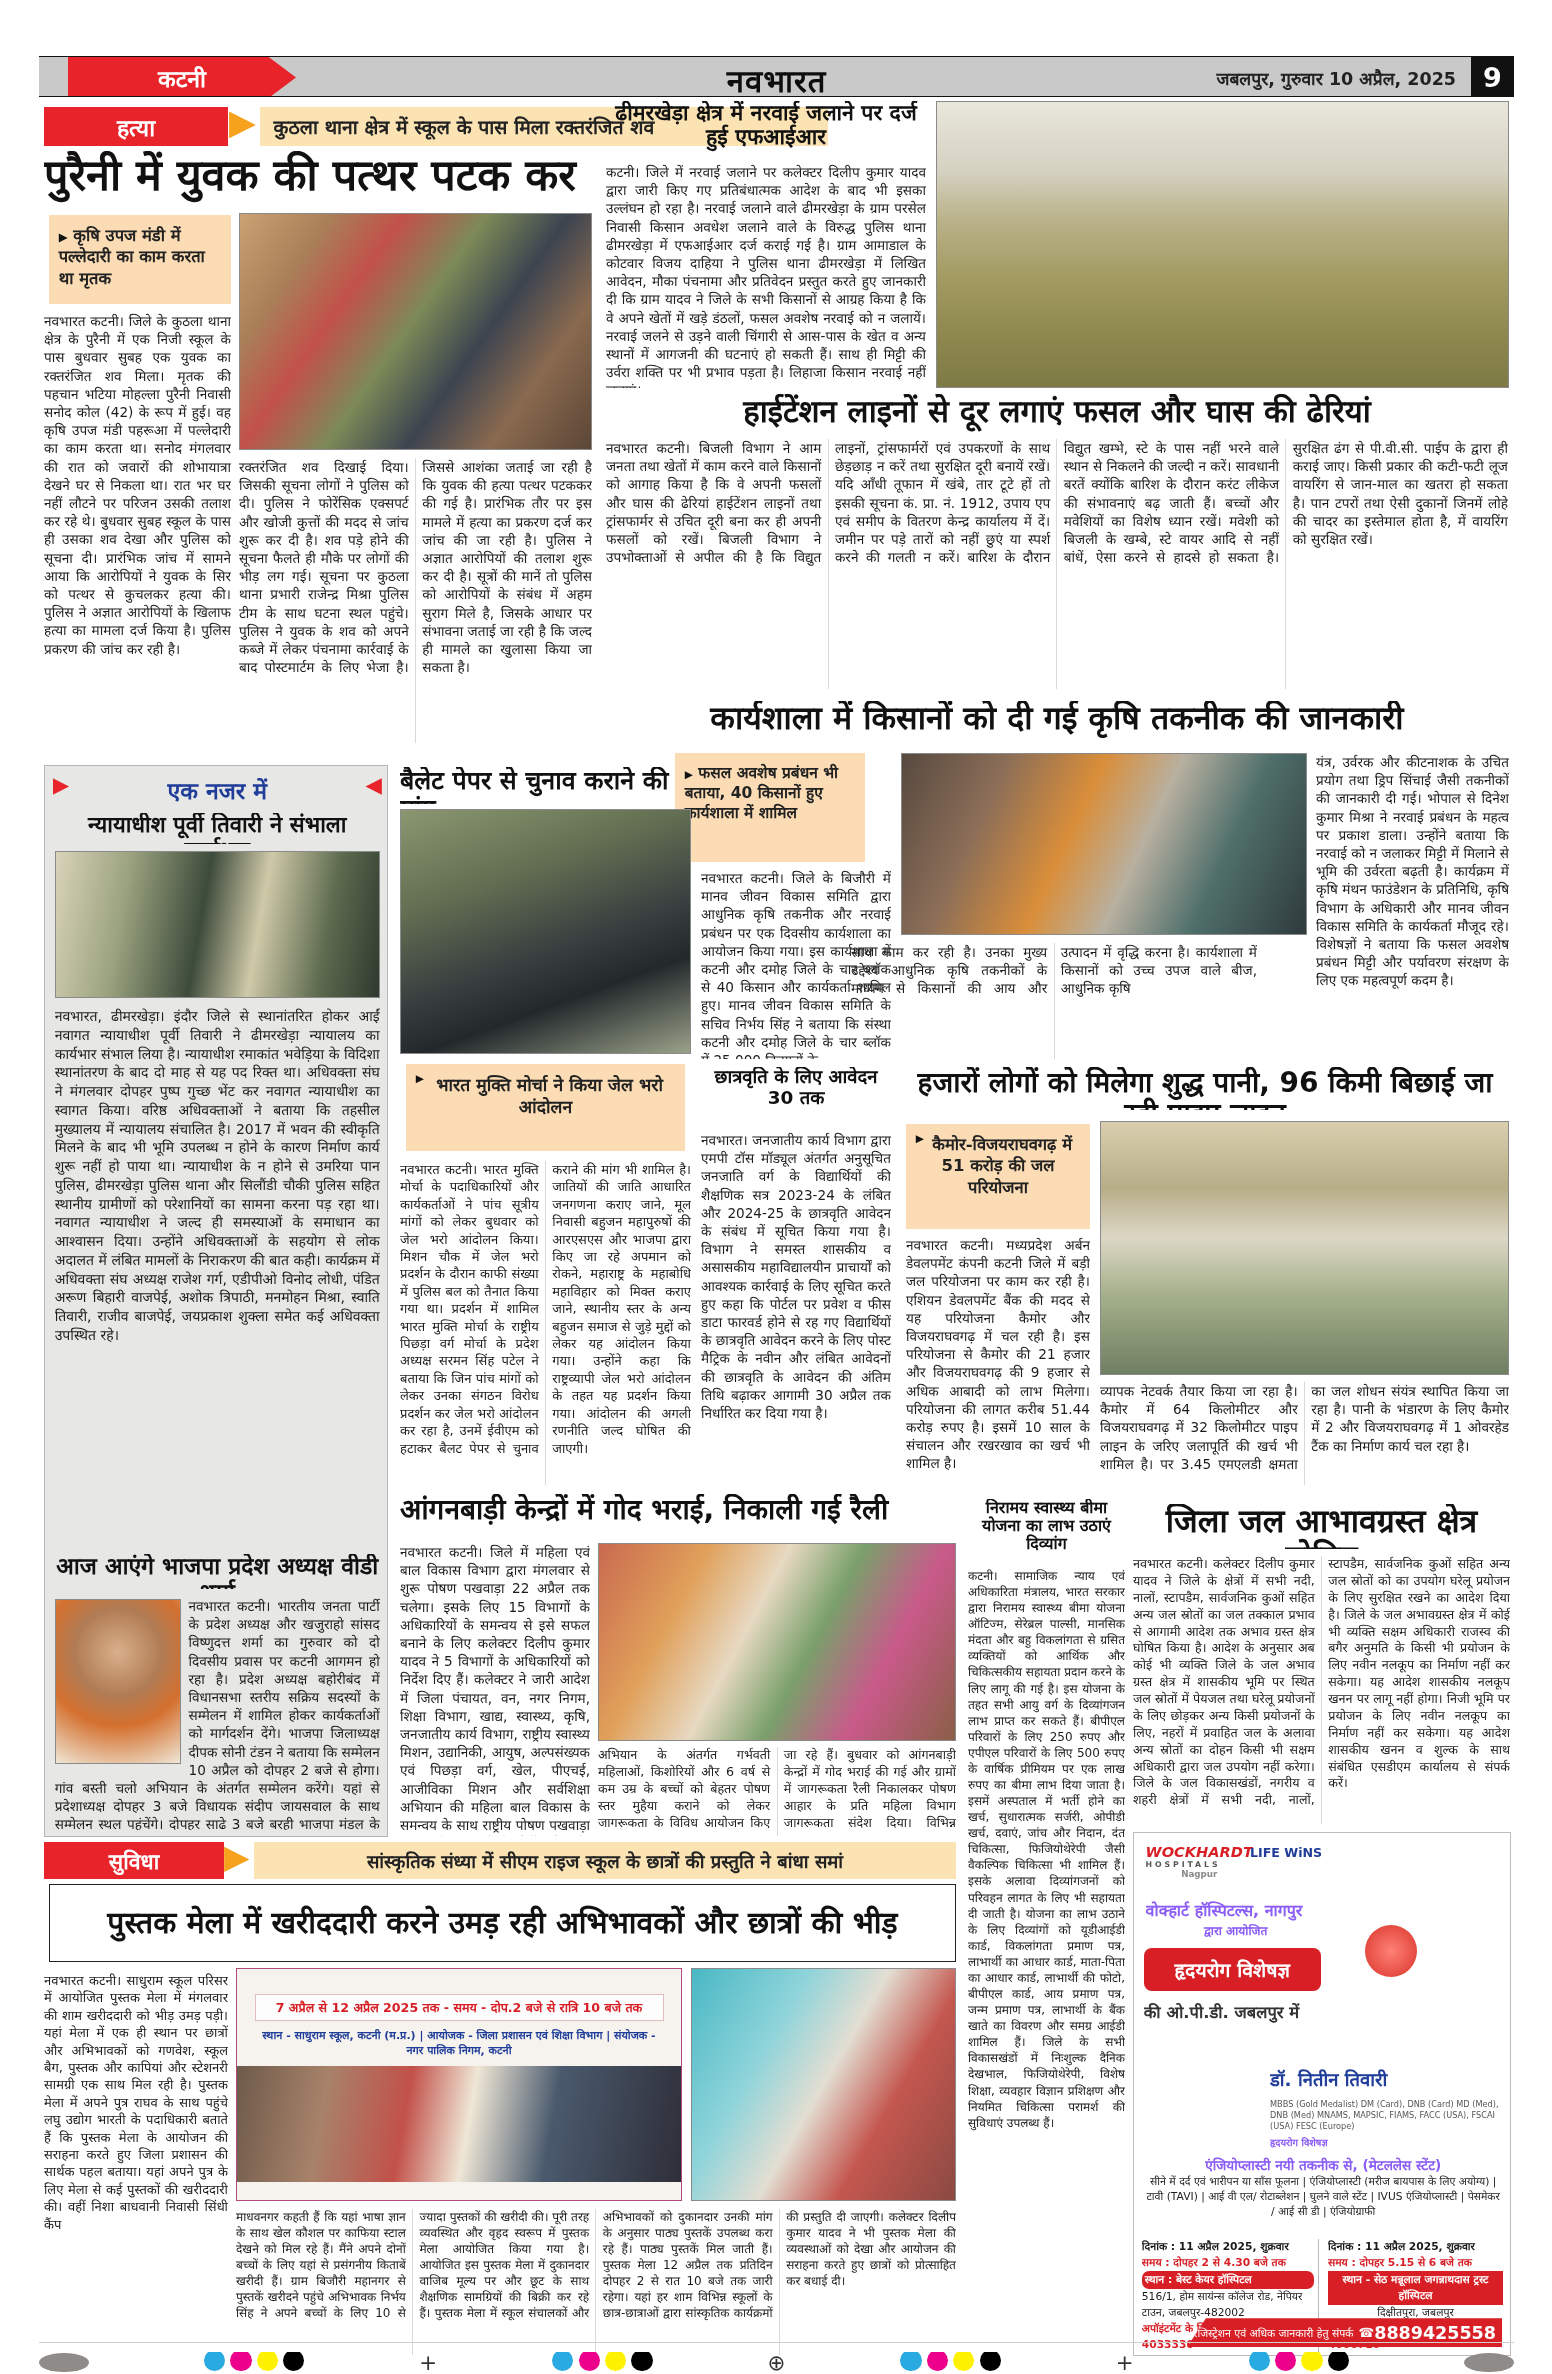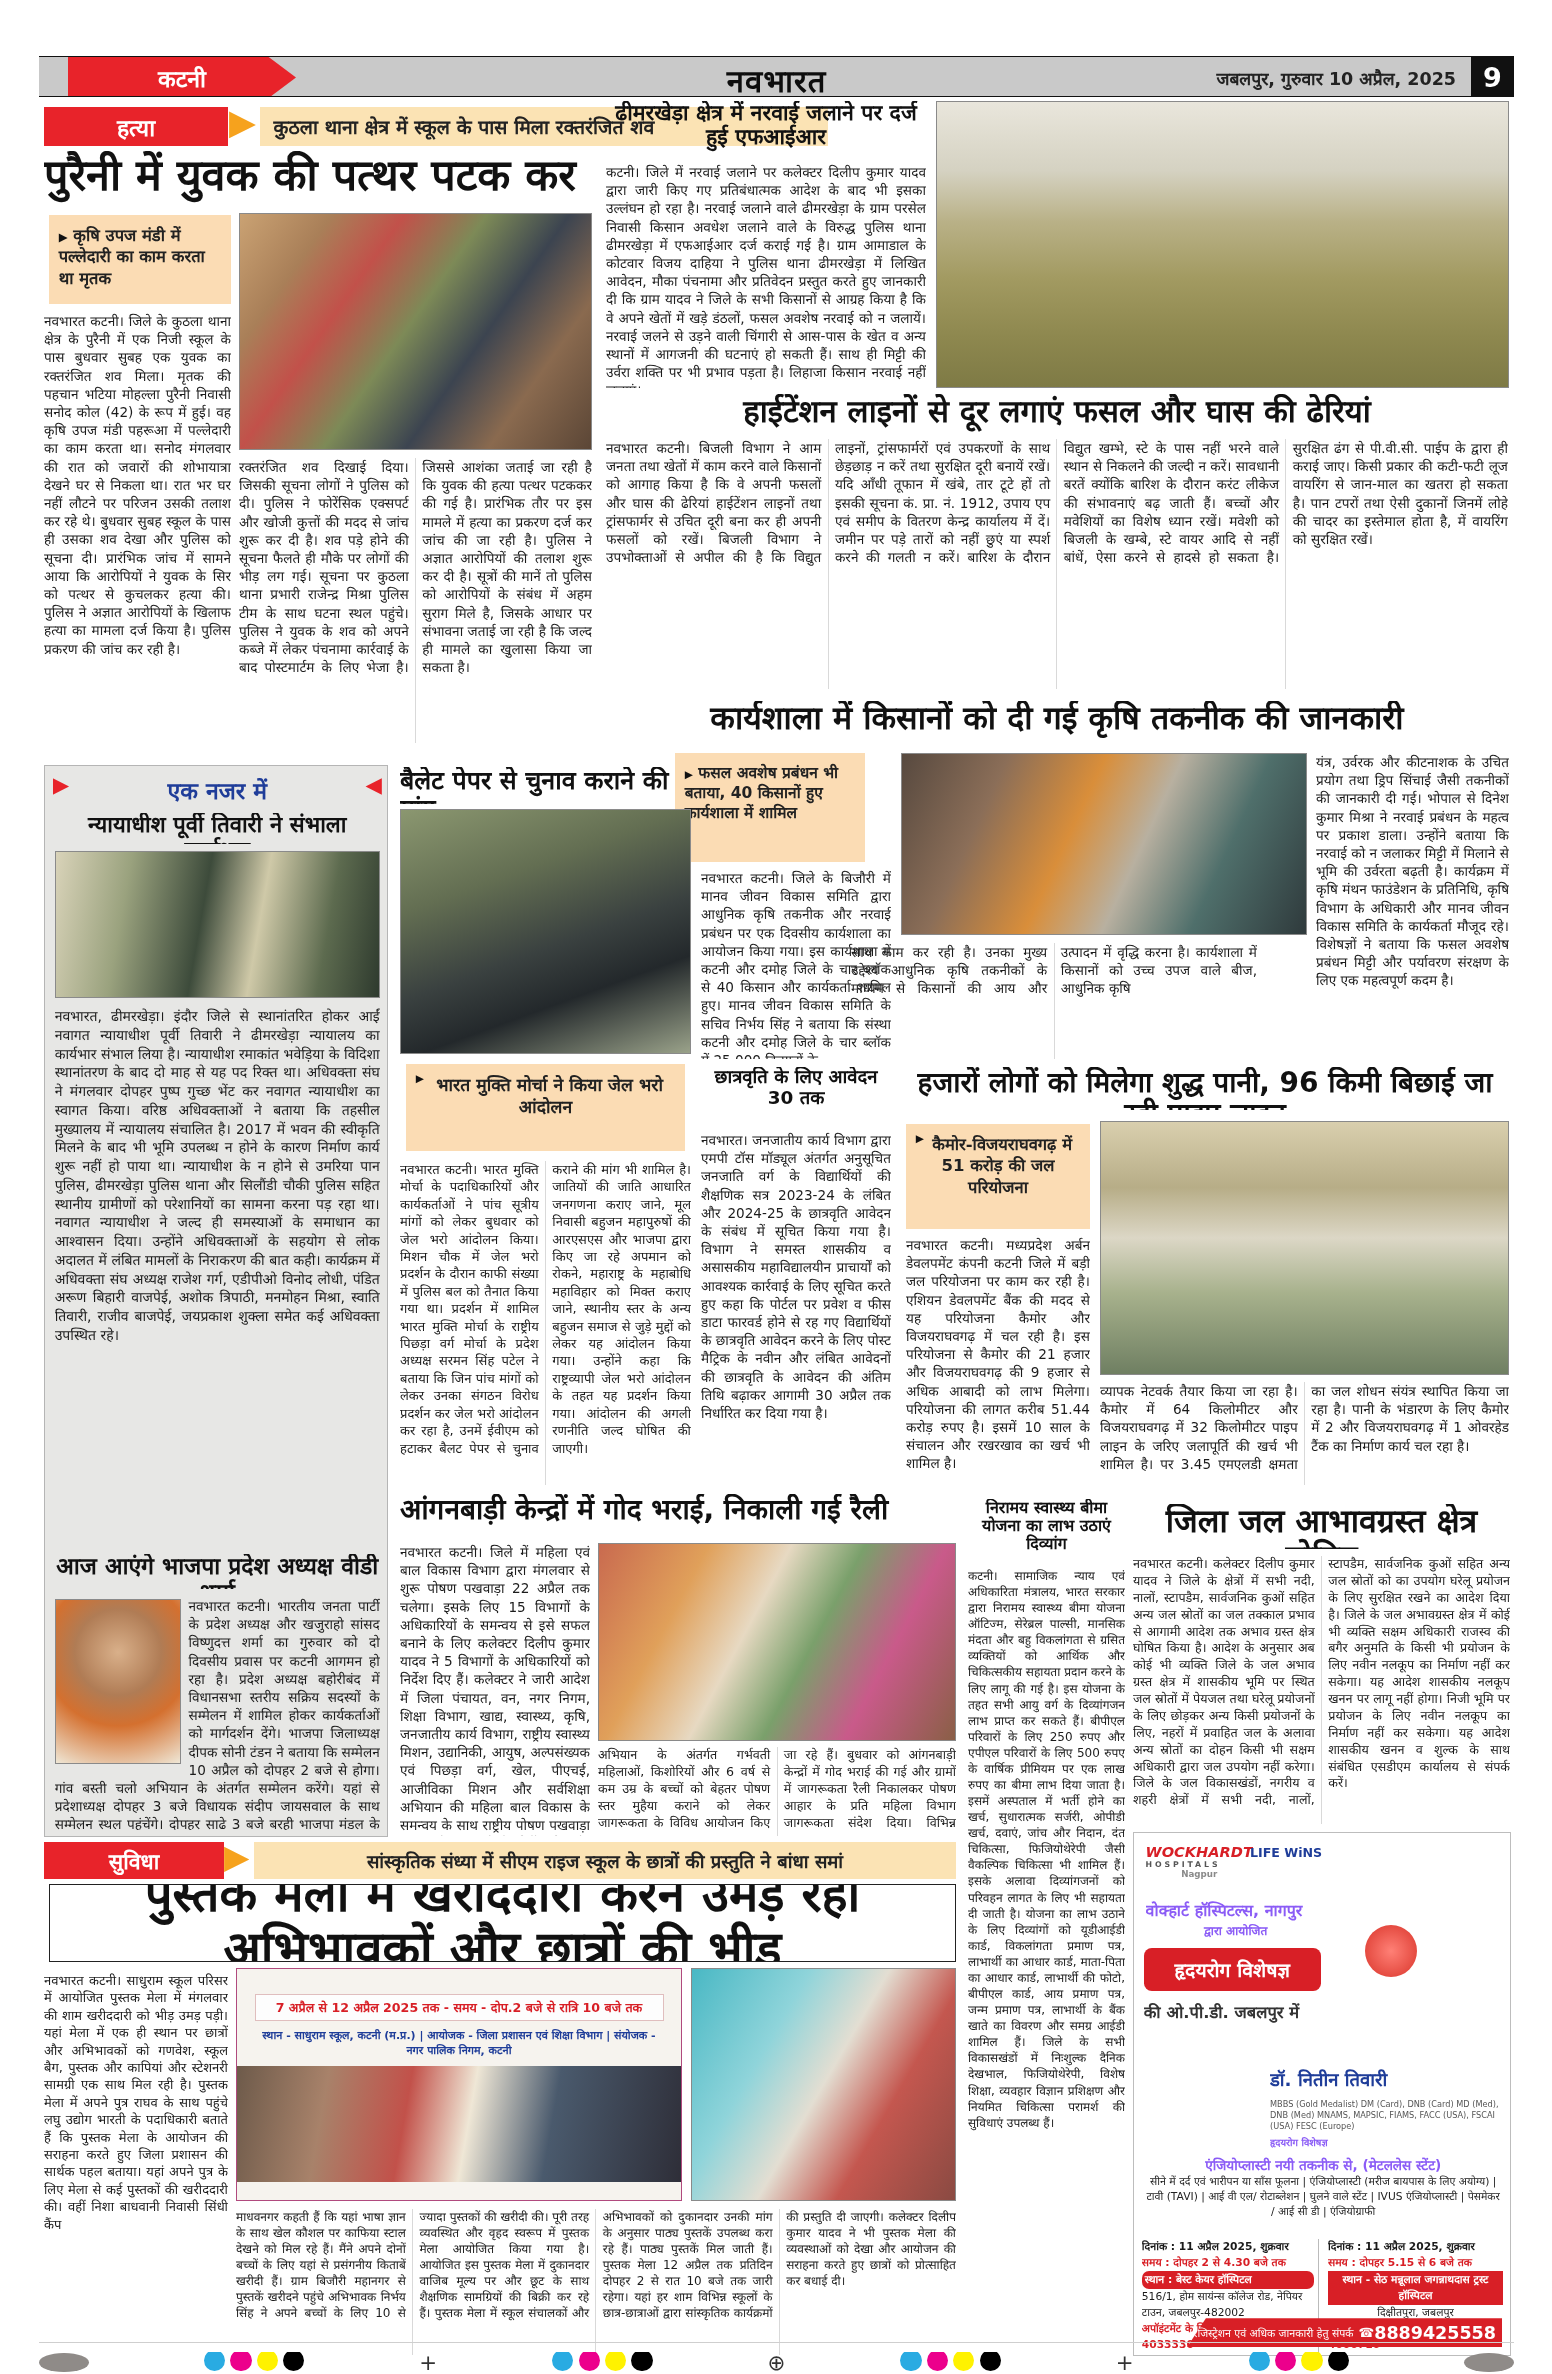--- a/index.html
+++ b/index.html
@@ -129,21 +129,21 @@
   <div class="abs bt cols-2" style="left:1133px;top:1556px;width:377px;height:268px;font-size:12.6px;">नवभारत कटनी। कलेक्टर दिलीप कुमार यादव ने जिले के क्षेत्रों में सभी नदी, नालों, स्टापडैम, सार्वजनिक कुओं सहित अन्य जल स्रोतों का जल तक्काल प्रभाव से आगामी आदेश तक अभाव ग्रस्त क्षेत्र घोषित किया है। आदेश के अनुसार अब कोई भी व्यक्ति जिले के जल अभाव ग्रस्त क्षेत्र में शासकीय भूमि पर स्थित जल स्रोतों में पेयजल तथा घरेलू प्रयोजनों के लिए छोड़कर अन्य किसी प्रयोजनों के लिए, नहरों में प्रवाहित जल के अलावा अन्य स्रोतों का दोहन किसी भी सक्षम अधिकारी द्वारा जल उपयोग नहीं करेगा। जिले के जल विकासखंडों, नगरीय व शहरी क्षेत्रों में सभी नदी, नालों, स्टापडैम, सार्वजनिक कुओं सहित अन्य जल स्रोतों को का उपयोग घरेलू प्रयोजन के लिए सुरक्षित रखने का आदेश दिया है। जिले के जल अभावग्रस्त क्षेत्र में कोई भी व्यक्ति सक्षम अधिकारी राजस्व की बगैर अनुमति के किसी भी प्रयोजन के लिए नवीन नलकूप का निर्माण नहीं कर सकेगा। यह आदेश शासकीय नलकूप खनन पर लागू नहीं होगा। निजी भूमि पर प्रयोजन के लिए नवीन नलकूप का निर्माण नहीं कर सकेगा। यह आदेश शासकीय खनन व शुल्क के साथ संबंधित एसडीएम कार्यालय से संपर्क करें।</div>
 
   <div class="abs kicker" style="left:44px;top:1842px;width:180px;height:37px;font-size:21.3px;">
     <span>सुविधा</span>
   </div>
   <div class="abs tri" style="left:224px;top:1840px;font-size:33px;color:#f6a21d;">▶</div>
   <div class="abs strap" style="left:254px;top:1842px;width:702px;height:37px;font-size:18.4px;justify-content:center;">
     <span>सांस्कृतिक संध्या में सीएम राइज स्कूल के छात्रों की प्रस्तुति ने बांधा समां</span>
   </div>
   <div class="abs" style="left:49px;top:1884px;width:907px;height:78px;border:1.9px solid #222;display:flex;align-items:center;justify-content:center;">
-    <span class="hl" style="font-size:49px;text-align:center;">पुस्तक मेला में खरीददारी करने उमड़ रही अभिभावकों और छात्रों की भीड़</span>
+    <span class="hl" style="font-size:30px;text-align:center;">पुस्तक मेला में खरीददारी करने उमड़ रही अभिभावकों और छात्रों की भीड़</span>
   </div>
   <div class="abs bt" style="left:44px;top:1972px;width:184px;height:382px;font-size:13px;">नवभारत कटनी। साधुराम स्कूल परिसर में आयोजित पुस्तक मेला में मंगलवार की शाम खरीददारी को भीड़ उमड़ पड़ी। यहां मेला में एक ही स्थान पर छात्रों और अभिभावकों को गणवेश, स्कूल बैग, पुस्तक और कापियां और स्टेशनरी सामग्री एक साथ मिल रही है। पुस्तक मेला में अपने पुत्र राघव के साथ पहुंचे लघु उद्योग भारती के पदाधिकारी बताते हैं कि पुस्तक मेला के आयोजन की सराहना करते हुए जिला प्रशासन की सार्थक पहल बताया। यहां अपने पुत्र के लिए मेला से कई पुस्तकों की खरीददारी की। वहीं निशा बाधवानी निवासी सिंधी कैंप</div>
   <div class="abs photo" style="left:236px;top:1968px;width:446px;height:233px;background:#f6f3ee;border:1px solid #b04a7e;">
     <div style="margin:25px 17.5px 5.8px 17.5px;background:#fdfdfd;border:1px solid #e0bebe;color:#d81f26;font-weight:bold;font-size:12.6px;text-align:center;padding:3.9px;">7 अप्रैल से 12 अप्रैल 2025 तक - समय - दोप.2 बजे से रात्रि 10 बजे तक</div>
     <div style="margin:0 17.5px;color:#1f3d99;font-weight:bold;font-size:11px;text-align:center;">स्थान - साधुराम स्कूल, कटनी (म.प्र.) | आयोजक - जिला प्रशासन एवं शिक्षा विभाग | संयोजक - नगर पालिक निगम, कटनी</div>
     <div style="margin-top:9.7px;height:116px;background:linear-gradient(100deg,#6d5a4a 0%,#a8826a 20%,#c2514a 38%,#efe7d6 52%,#4a5a6d 70%,#2e2e38 100%);"></div>
   </div>
   <div class="abs photo ph-event" style="left:691px;top:1968px;width:265px;height:233px;"></div>
   <div class="abs bt cols-4" style="left:236px;top:2209px;width:720px;height:146px;font-size:12px;">माधवनगर कहती हैं कि यहां भाषा ज्ञान के साथ खेल कौशल पर काफिया स्टाल देखने को मिल रहे हैं। मैंने अपने दोनों बच्चों के लिए यहां से प्रसंगनीय किताबें खरीदी हैं। ग्राम बिजौरी महानगर से पुस्तकें खरीदने पहुंचे अभिभावक निर्भय सिंह ने अपने बच्चों के लिए 10 से ज्यादा पुस्तकों की खरीदी की। पूरी तरह व्यवस्थित और वृहद स्वरूप में पुस्तक मेला आयोजित किया गया है। आयोजित इस पुस्तक मेला में दुकानदार वाजिब मूल्य पर और छूट के साथ शैक्षणिक सामग्रियों की बिक्री कर रहे हैं। पुस्तक मेला में स्कूल संचालकों और अभिभावकों को दुकानदार उनकी मांग के अनुसार पाठ्य पुस्तकें उपलब्ध करा रहे हैं। पाठ्य पुस्तकें मिल जाती हैं। पुस्तक मेला 12 अप्रैल तक प्रतिदिन दोपहर 2 से रात 10 बजे तक जारी रहेगा। यहां हर शाम विभिन्न स्कूलों के छात्र-छात्राओं द्वारा सांस्कृतिक कार्यक्रमों की प्रस्तुति दी जाएगी। कलेक्टर दिलीप कुमार यादव ने भी पुस्तक मेला की व्यवस्थाओं को देखा और आयोजन की सराहना करते हुए छात्रों को प्रोत्साहित कर बधाई दी।</div>
 

